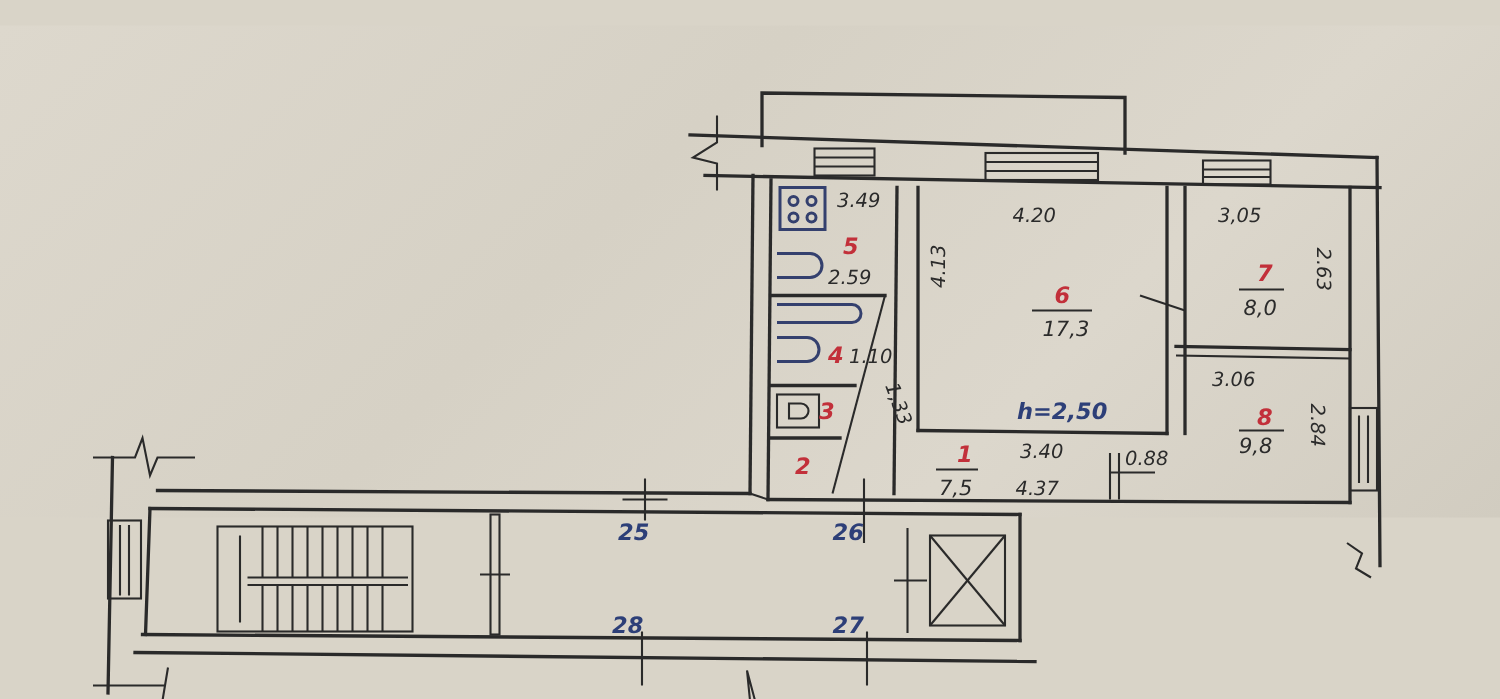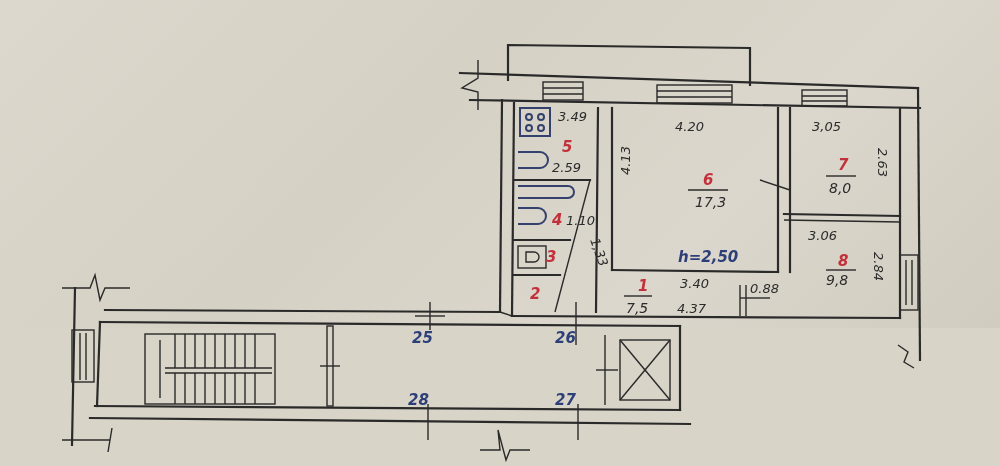--- a/index.html
+++ b/index.html
@@ -2,21 +2,21 @@
 <html><head>
 <meta charset="utf-8">
 <style>
   html, body { margin: 0; padding: 0; }
   body {
     width: 1000px; height: 466px; overflow: hidden;
     background: #d9d4c8;
     font-family: "DejaVu Sans", sans-serif;
   }
   #paper {
-    position: absolute; left: 0; top: 0; width: 1000px; height: 328px;
+    position: absolute; left: 0; top: 17px; width: 1000px; height: 328px;
     background: linear-gradient(135deg, #ddd8cd 0%, #d6d1c5 40%, #dcd7cc 70%, #d1ccc0 100%);
   }
   svg { position: absolute; left: 0; top: 0; }
   .w { stroke: #2a2a2a; stroke-width: 2.2; fill: none; stroke-linecap: square; }
   .t { stroke: #2a2a2a; stroke-width: 1.4; fill: none; }
   .dim { font-family: "DejaVu Sans", sans-serif; font-size: 13px; fill: #2b2b2b; font-style: italic; }
   .room { font-family: "DejaVu Sans", sans-serif; font-size: 15px; fill: #c2303a; font-weight: bold; font-style: italic; }
   .area { font-family: "DejaVu Sans", sans-serif; font-size: 14px; fill: #2b2b2b; font-style: italic; }
   .blue { font-family: "DejaVu Sans", sans-serif; font-size: 15px; fill: #2d3f78; font-weight: bold; font-style: italic; }
   .fix { stroke: #34406e; stroke-width: 2; fill: none; }

